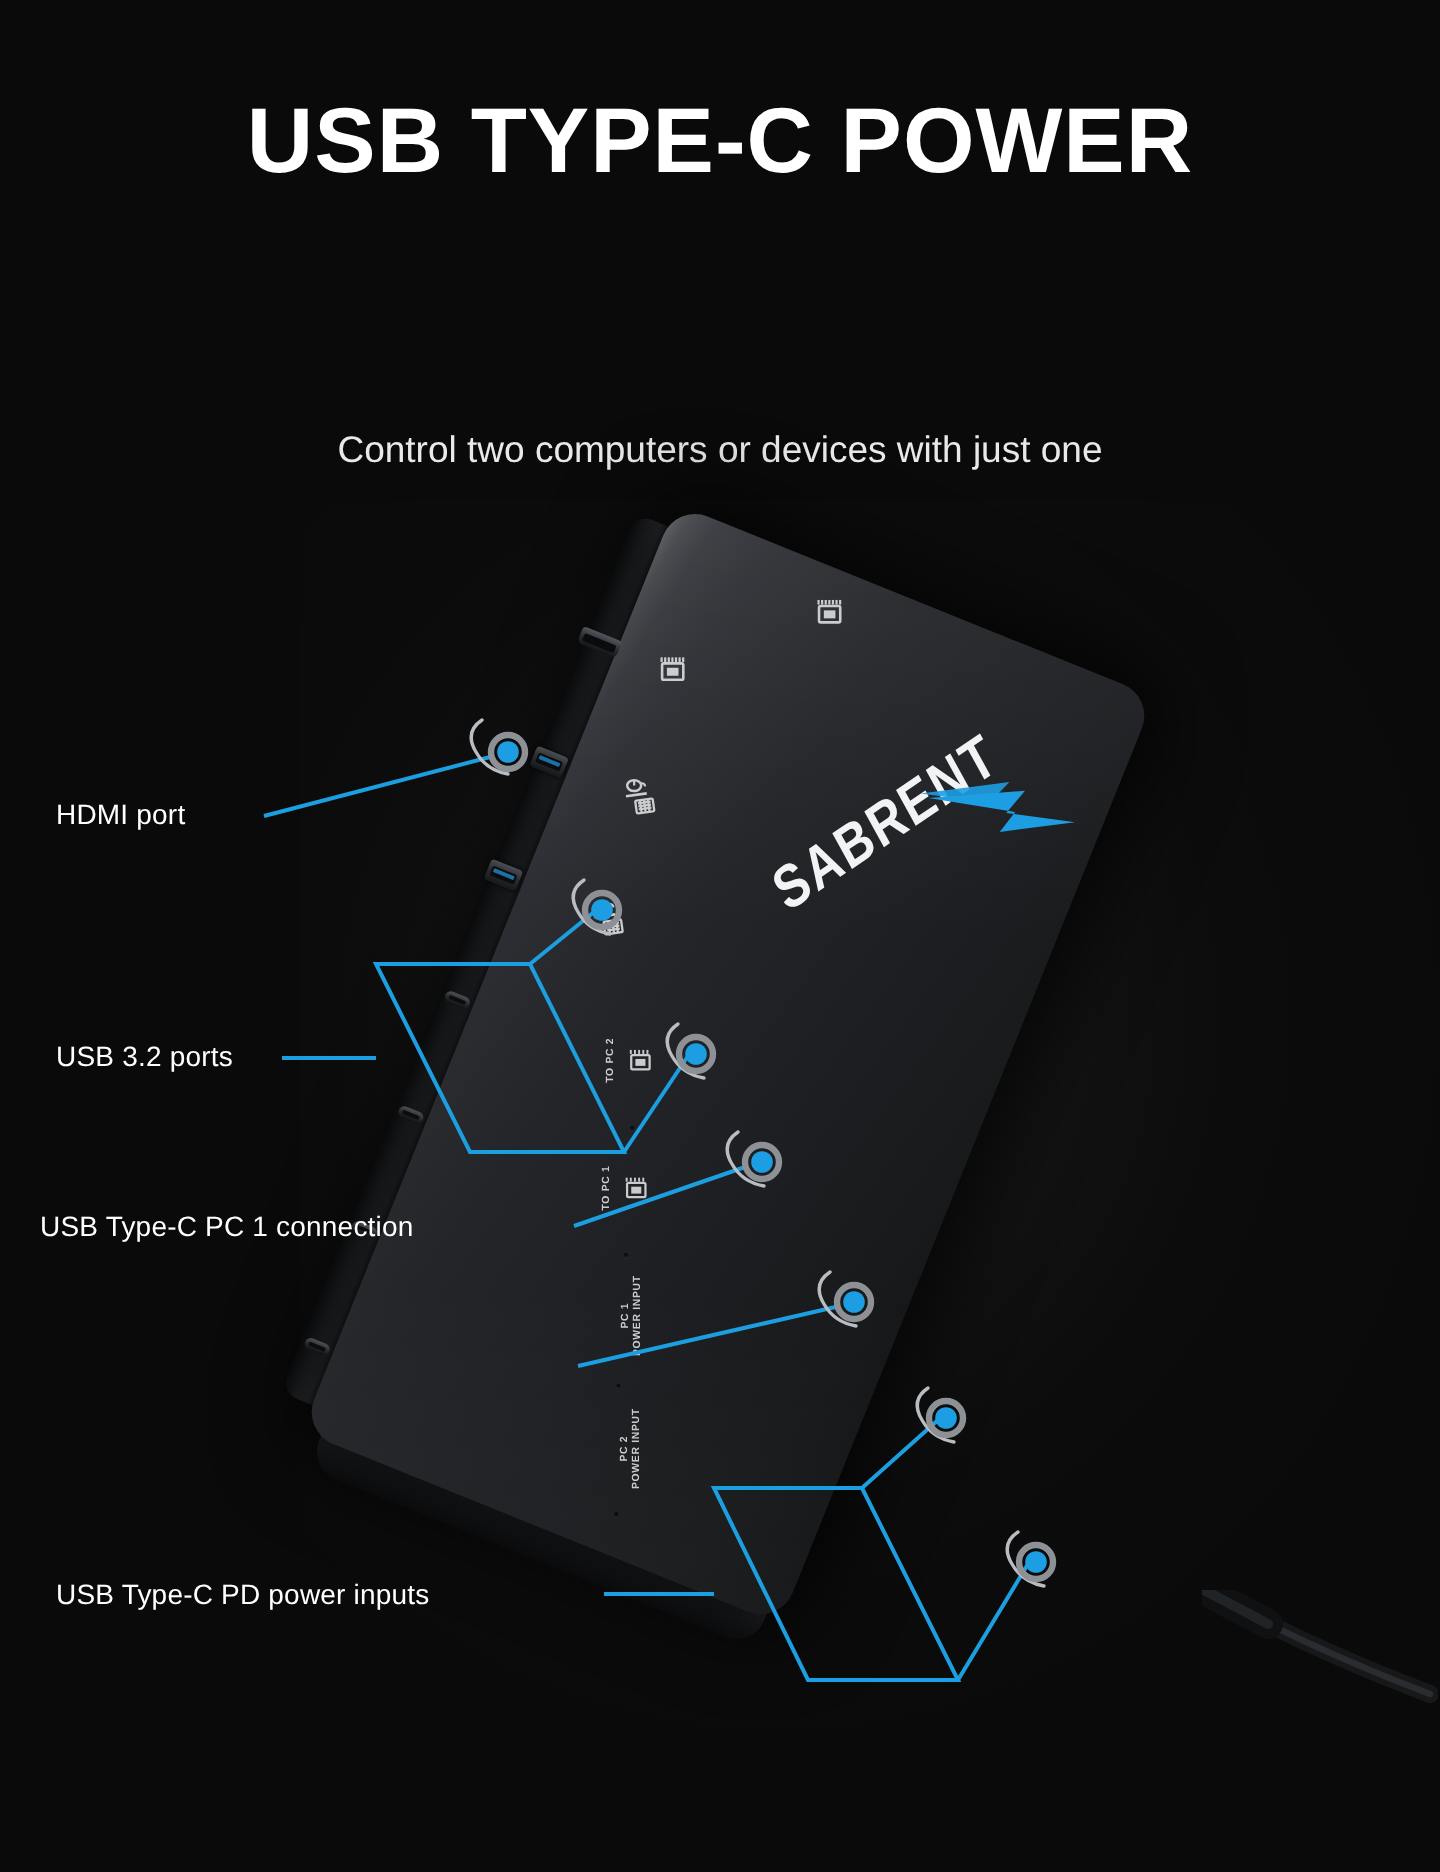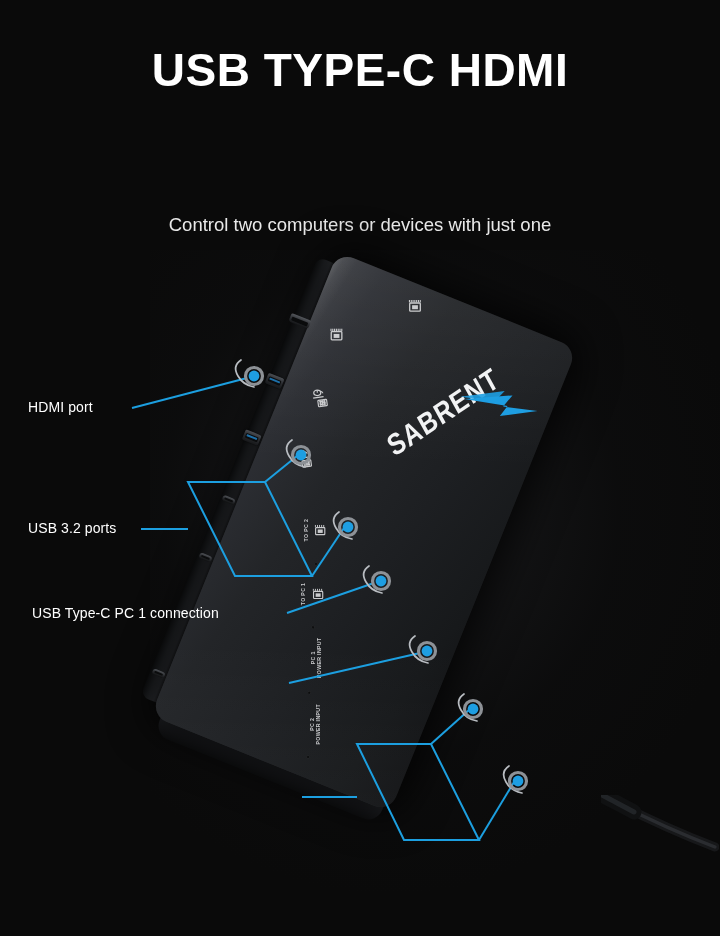--- a/index.html
+++ b/index.html
@@ -151,21 +151,21 @@
   .cl-hook{fill:none;stroke:#b9bdc2;stroke-width:1.7;stroke-linecap:round;}
 </style>
 </head>
 <body>
 
 <div id="stage">
 
   <div class="bg-glow"></div>
 
   <div class="headline">
-    <div class="hl1">USB TYPE-C HDMI</div>
+    <div class="hl1">USB TYPE-C POWER</div>
   </div>
   <div class="sub">
     <div>Control two computers or devices with just one</div>
   </div>
 
   <div id="device">
     <div class="dev-side"></div>
     <div class="dev-bottom"></div>
     <div class="dev-top"></div>
     <div class="dev-edge-hl"></div>
@@ -379,15 +379,16 @@
       <circle class="cl-ring" cx="473" cy="709" r="8.5"></circle>
       <circle class="cl-dot" cx="473" cy="709" r="5.4"></circle>
       <path class="cl-hook" d="M509 766 q-9 6 -3 16 q5 9 16 11"></path>
       <circle class="cl-ring" cx="518" cy="781" r="8.5"></circle>
       <circle class="cl-dot" cx="518" cy="781" r="5.4"></circle>
     </g>
   </svg>
 
   <div class="callout" style="left:28px;top:399px;">HDMI port</div>
   <div class="callout" style="left:28px;top:520px;">USB 3.2 ports</div>
-  <div class="callout" style="left:32px;top:605px;text-align:center;">USB Type-C PC 1 connection</div>
+  <div class="callout" style="left:20px;top:605px;text-align:center;">USB Type-C PC 1 connection</div>
+  <div class="callout" style="left:28px;top:789px;">USB Type-C PD power inputs</div>
 
 </div>
 
 </body></html>

